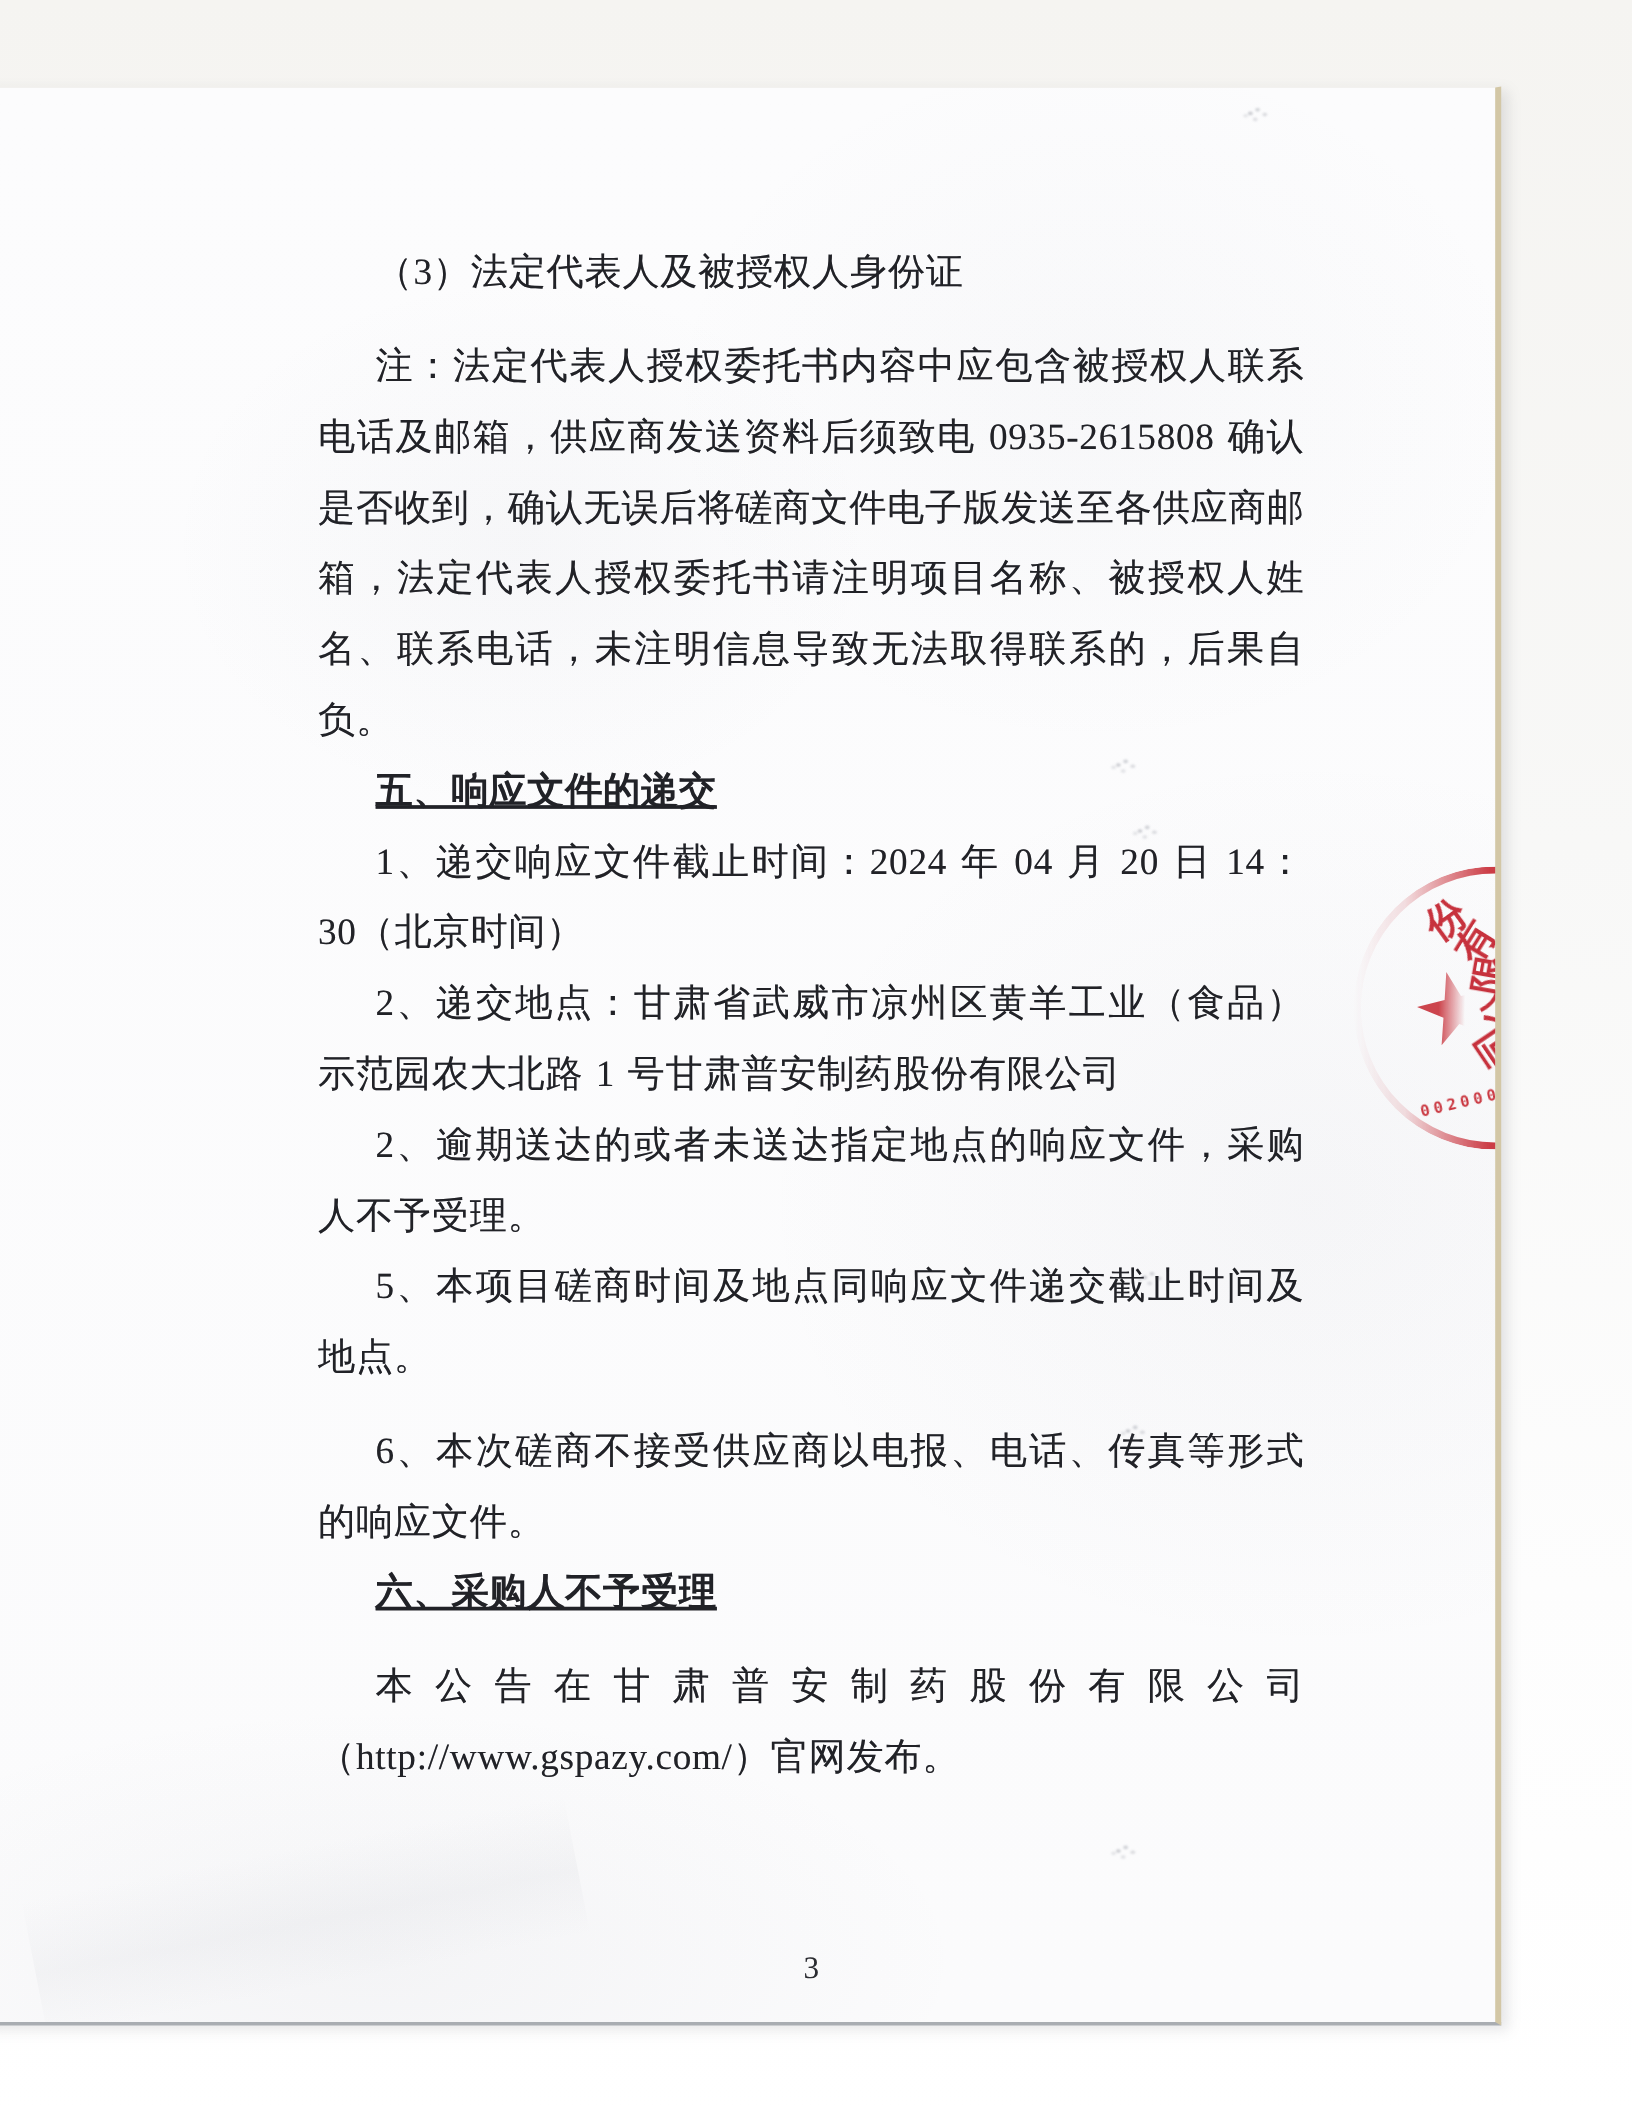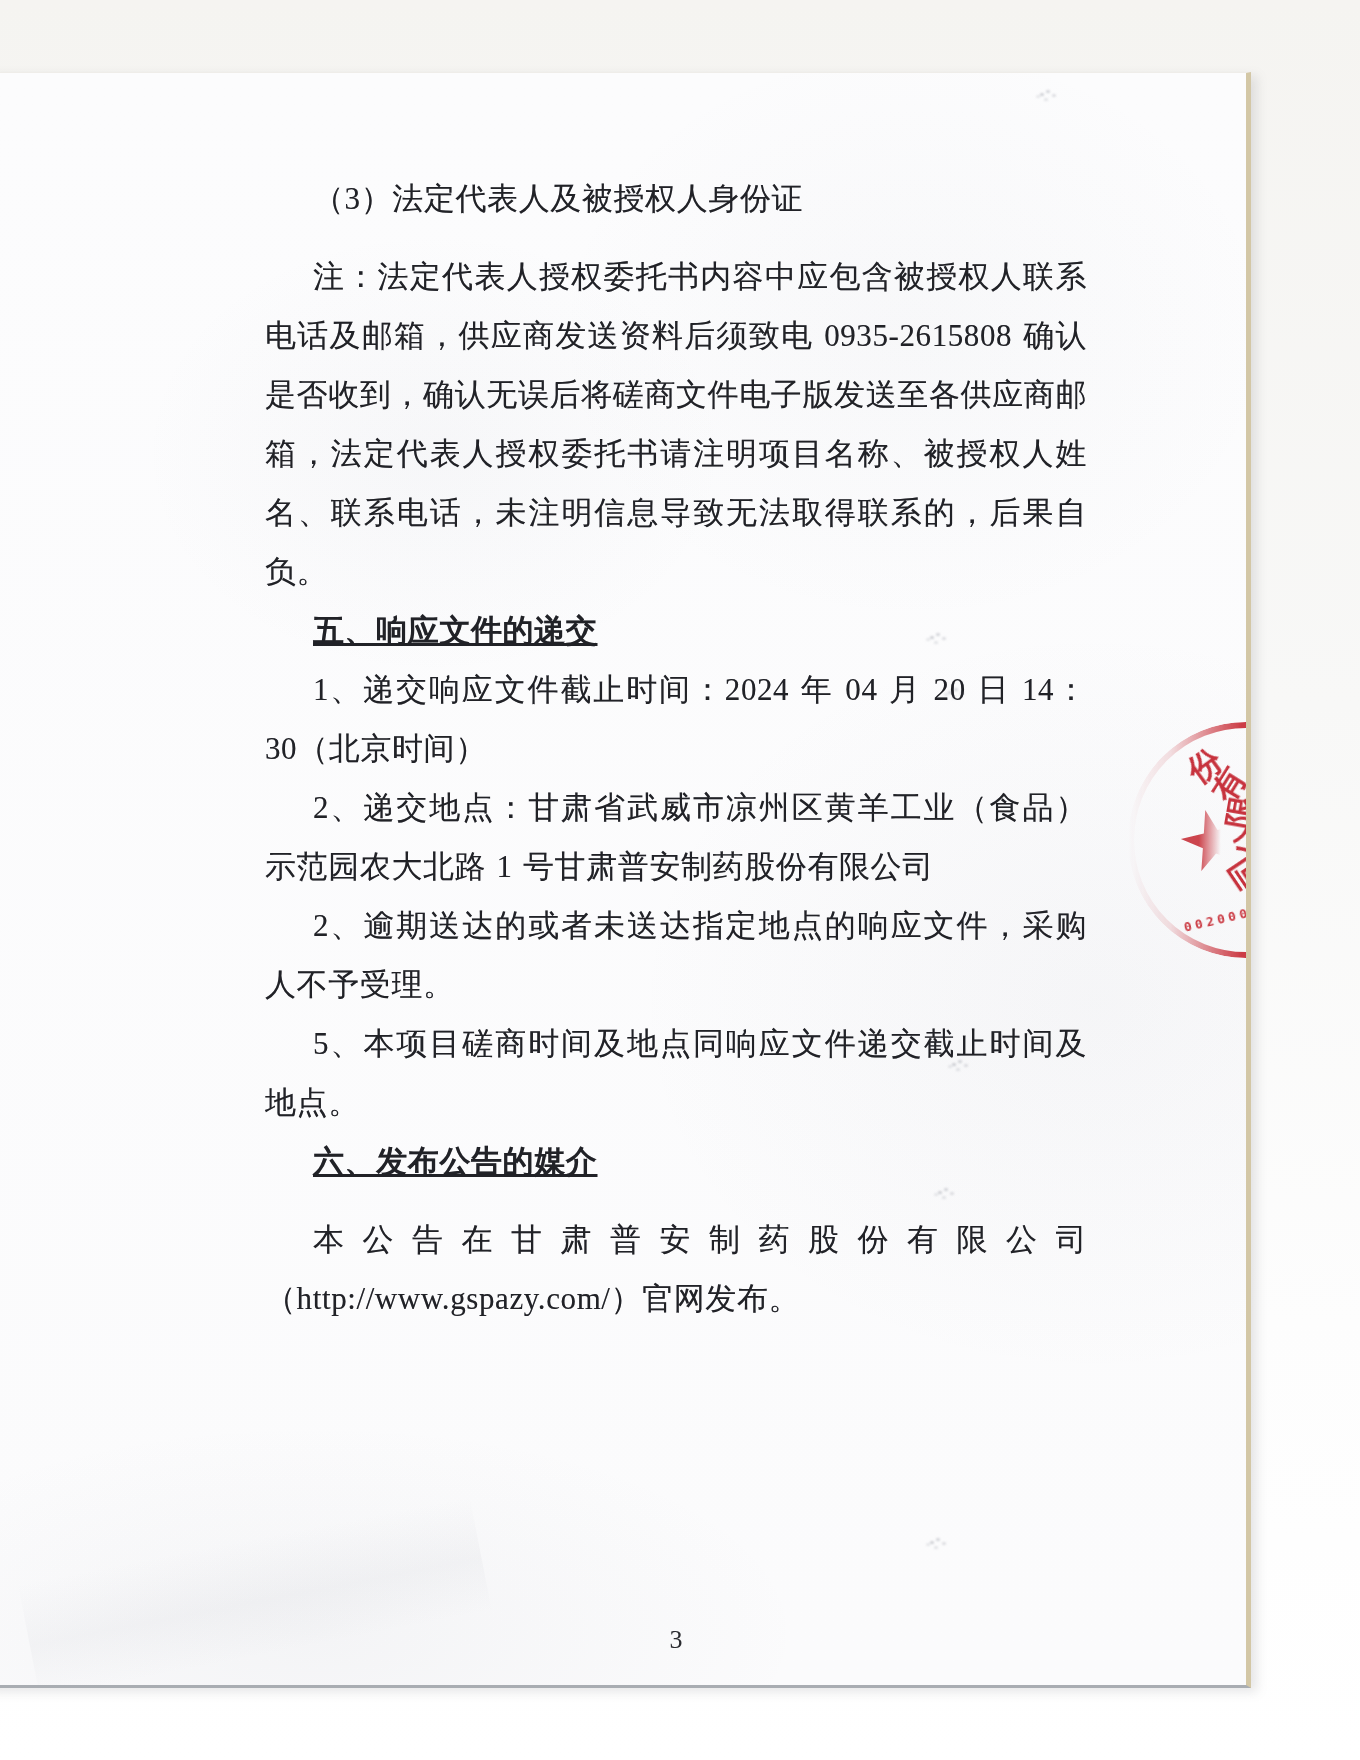--- a/index.html
+++ b/index.html
@@ -18,21 +18,21 @@
       radial-gradient(700px 300px at 330px 1560px, rgba(118,124,140,0.055), transparent 70%),
       linear-gradient(180deg,#fcfcfd,#fbfbfc);
     border-top:1px solid #efede9;
     border-right:5px solid #d3c7a6;
     border-bottom:3px solid #a9adb2;
     box-shadow:6px 4px 10px rgba(120,120,125,0.18);
     overflow:hidden;
   }
   
   .content{
-    position:absolute;left:281px;top:96px;width:822px;
+    position:absolute;left:281px;top:124px;width:822px;
     font-size:31px;line-height:59px;color:#212227;
     letter-spacing:0.6px;word-spacing:2px;
     text-shadow:0 0 0.5px rgba(30,30,40,0.38);
   }
   .para{margin:0;text-align:justify;text-align-last:left;text-indent:48px;}
   .para.bold{font-weight:bold;text-decoration:underline;}
   .para.gap{margin-top:19px;}
   .pagenum{
     position:absolute;left:281px;top:1552px;width:822px;
     text-align:center;font-size:26px;color:#2a2b30;
@@ -93,21 +93,22 @@
 <div class="page">
 
   <div class="content">
       <div class="para">（3）法定代表人及被授权人身份证</div>
       <div class="para gap">注：法定代表人授权委托书内容中应包含被授权人联系电话及邮箱，供应商发送资料后须致电 0935-2615808 确认是否收到，确认无误后将磋商文件电子版发送至各供应商邮箱，法定代表人授权委托书请注明项目名称、被授权人姓名、联系电话，未注明信息导致无法取得联系的，后果自负。</div>
       <div class="para bold">五、响应文件的递交</div>
       <div class="para">1、递交响应文件截止时间：2024 年 04 月 20 日 14：30（北京时间）</div>
       <div class="para">2、递交地点：甘肃省武威市凉州区黄羊工业（食品）示范园农大北路 1 号甘肃普安制药股份有限公司</div>
       <div class="para">2、逾期送达的或者未送达指定地点的响应文件，采购人不予受理。</div>
       <div class="para">5、本项目磋商时间及地点同响应文件递交截止时间及地点。</div>
-      <div class="para bold">六、发布公告的媒介</div>
+      <div class="para gap">6、本次磋商不接受供应商以电报、电话、传真等形式的响应文件。</div>
+      <div class="para bold">六、采购人不予受理</div>
       <div class="para gap">本公告在甘肃普安制药股份有限公司（http://www.gspazy.com/）官网发布。</div>
     </div>
 
   <div class="pagenum">3</div>
 
   <div>
     <div class="stamp-ring"></div>
     <div>
         <span class="arc-ch ch0">份</span>
         <span class="arc-ch ch1">有</span>

